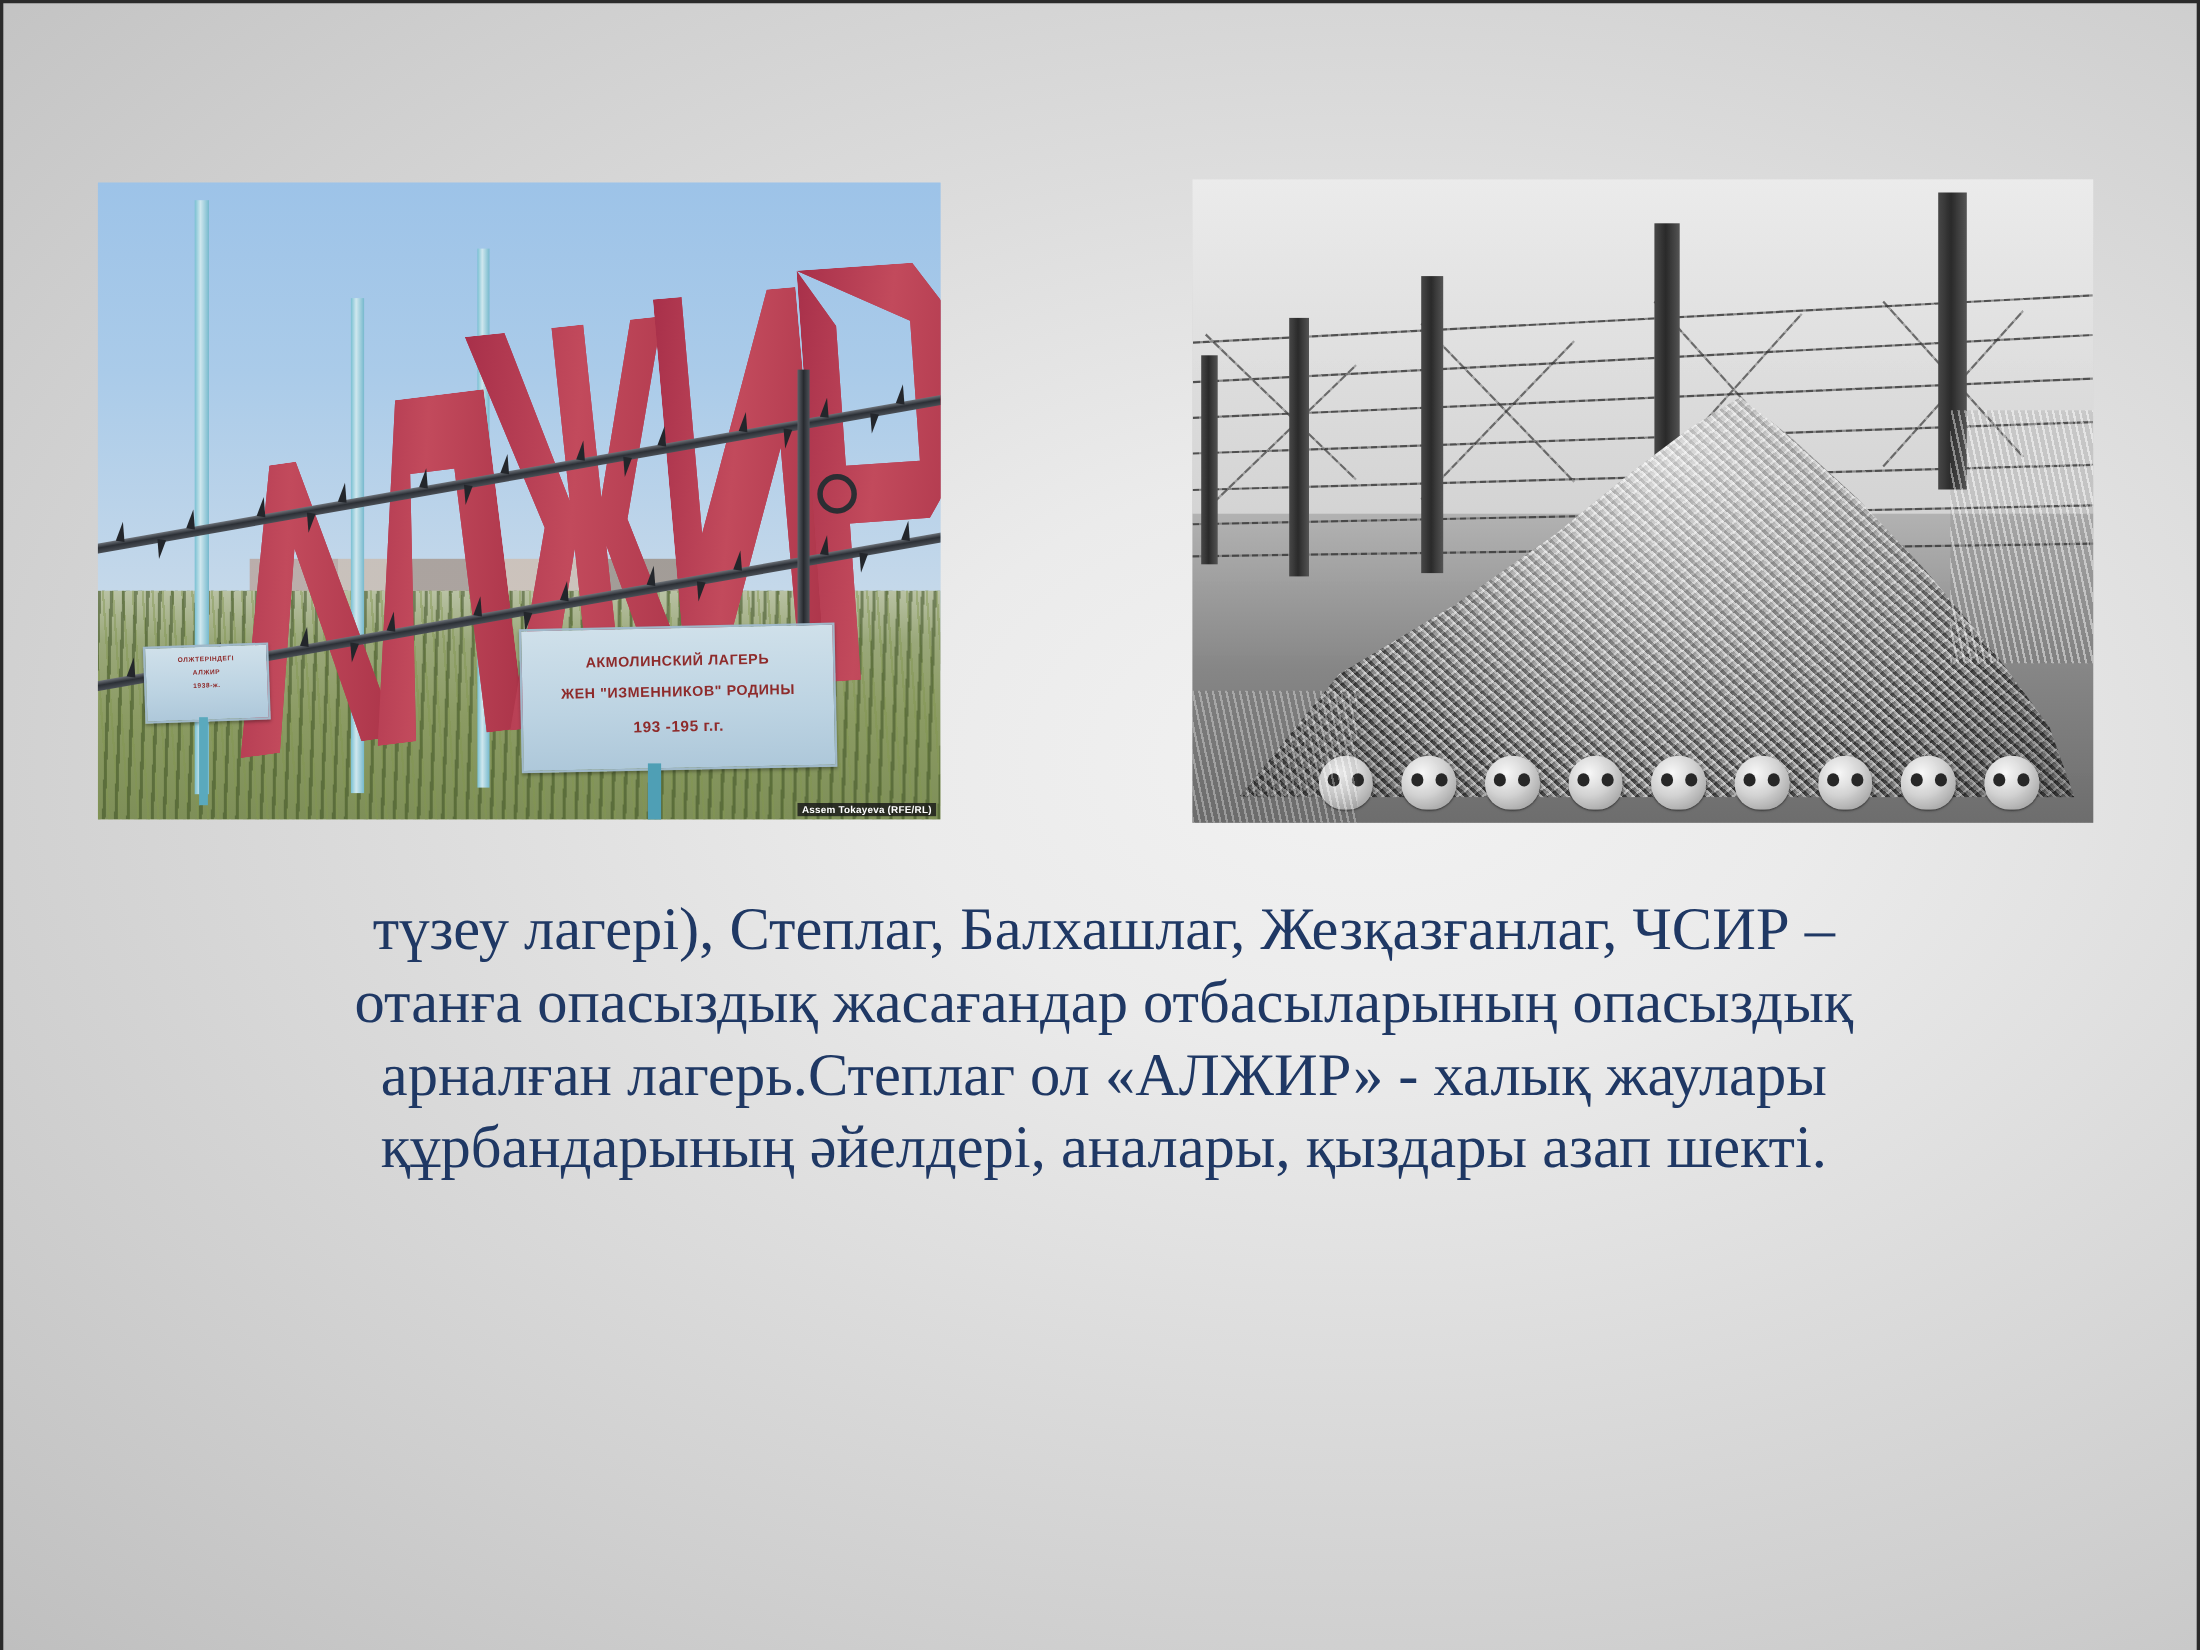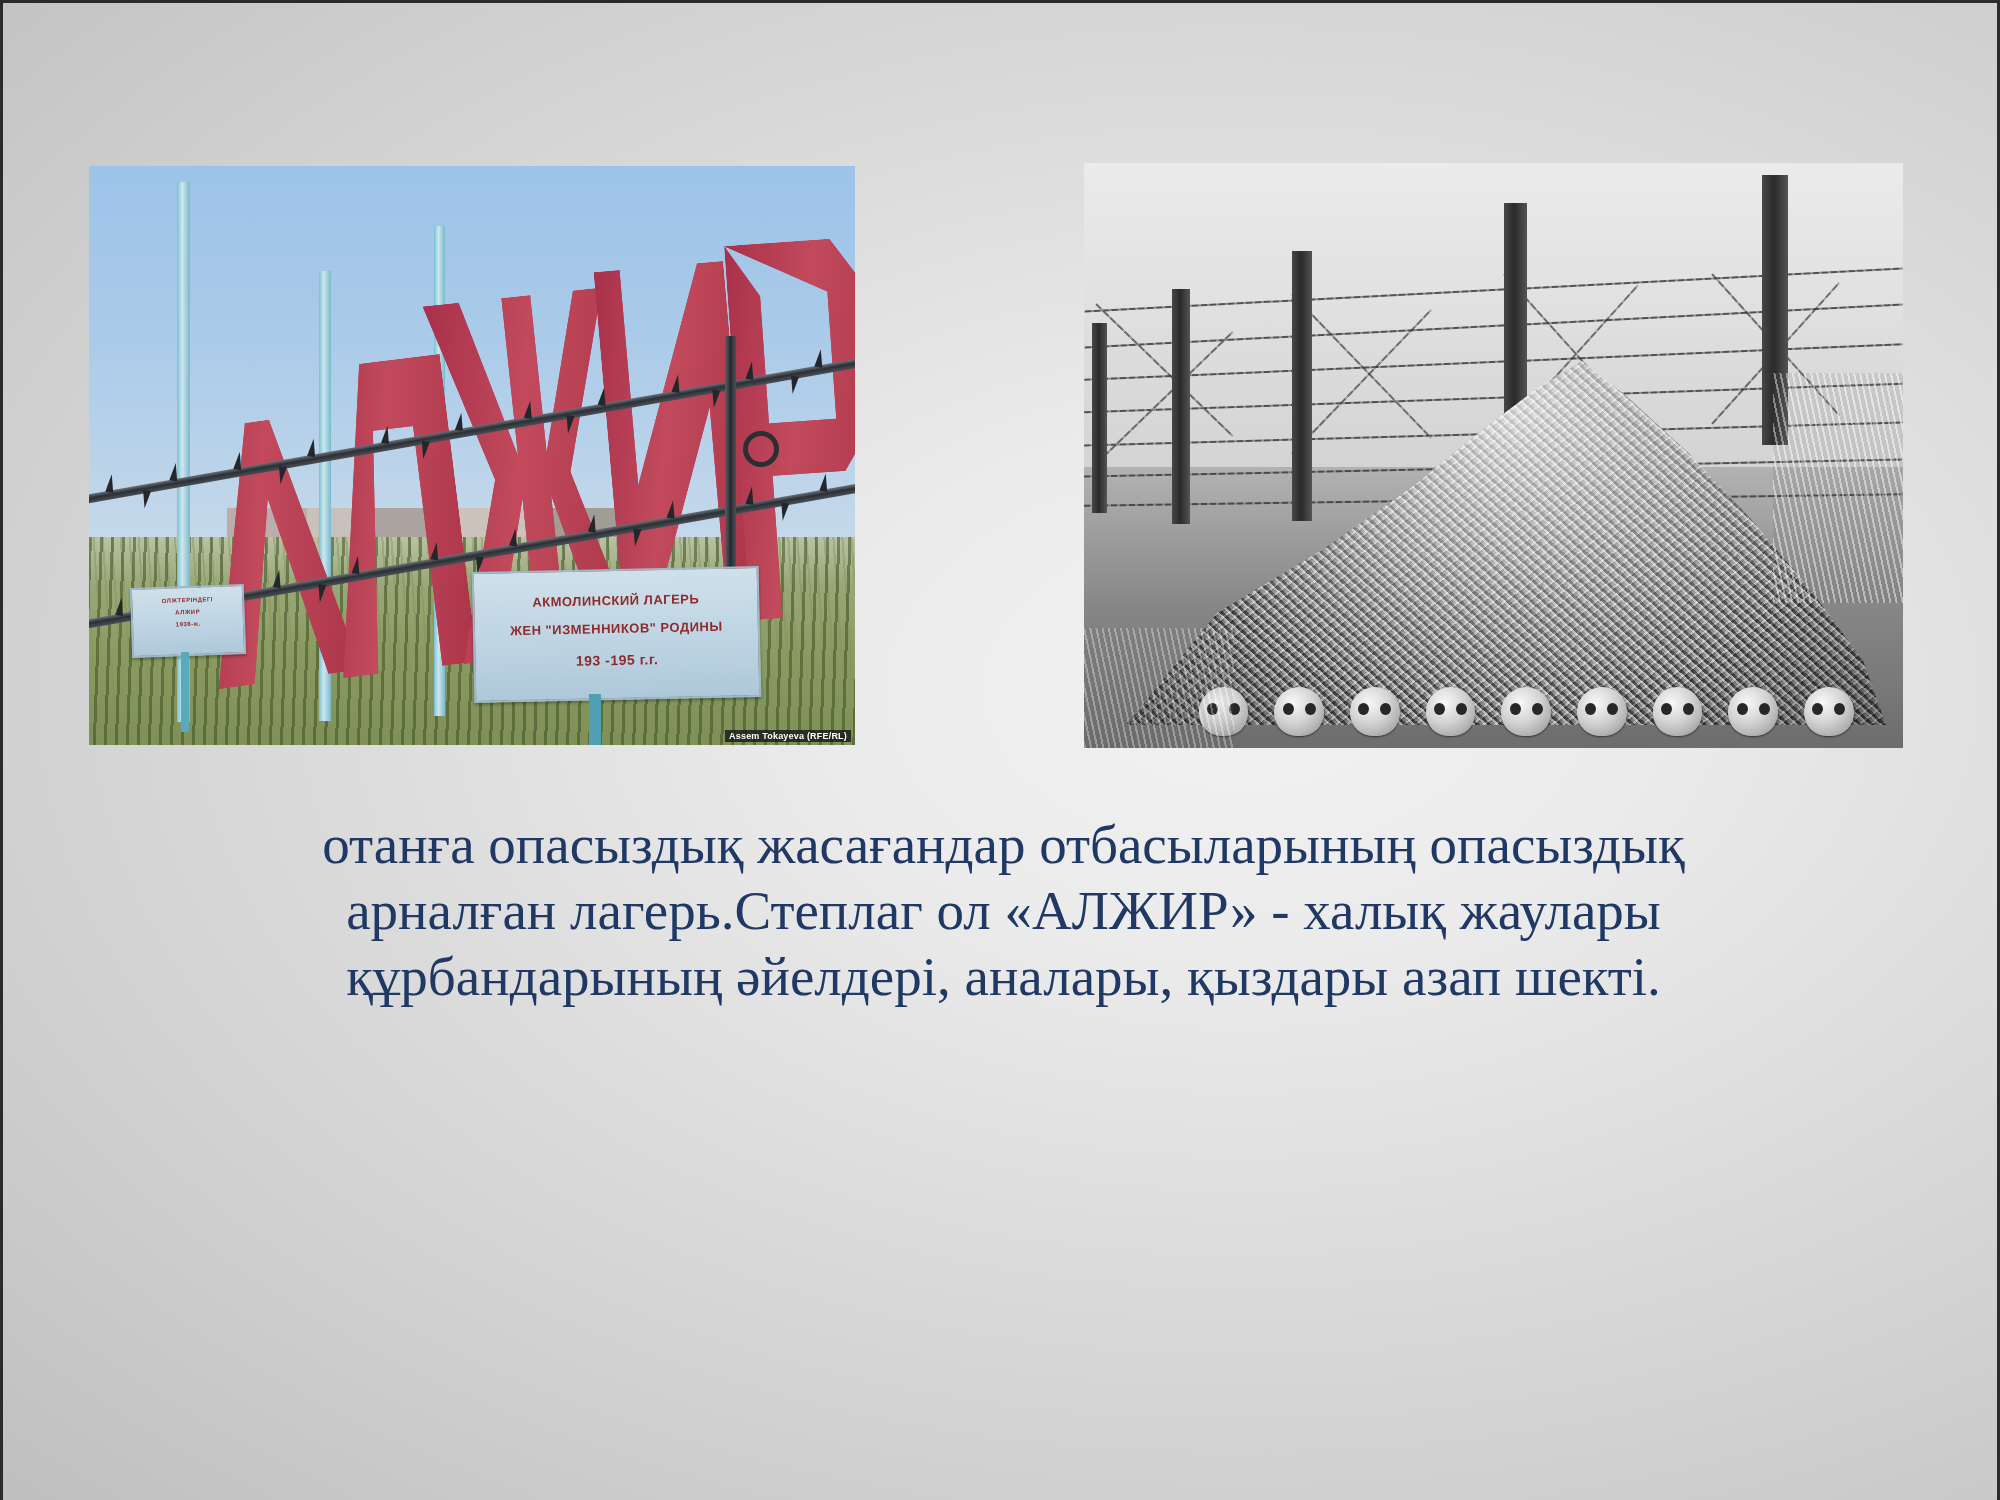--- a/index.html
+++ b/index.html
@@ -340,18 +340,19 @@
       <div class="skull"></div>
       <div class="skull"></div>
       <div class="skull"></div>
     </div>
 
     <div class="grasses" style="right:0; top:210px; width:130px; height:230px; opacity:.55;"></div>
     <div class="grasses" style="left:0; bottom:0; width:150px; height:120px; opacity:.4;"></div>
   </div>
 
   <div id="body-text">
+    <div>түзеу лагері), Степлаг, Балхашлаг, Жезқазғанлаг, ЧСИР –</div>
     <div>отанға опасыздық жасағандар отбасыларының опасыздық</div>
     <div>арналған лагерь.Степлаг ол «АЛЖИР» - халық жаулары</div>
     <div>құрбандарының әйелдері, аналары, қыздары азап шекті.</div>
   </div>
 
 </div>
 
 </body></html>

